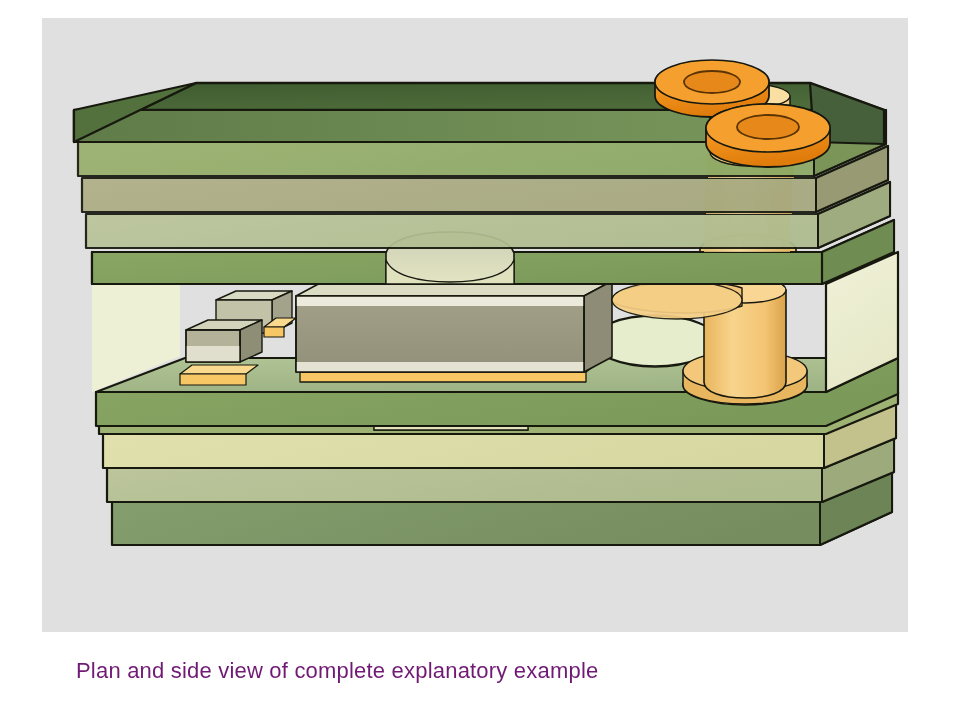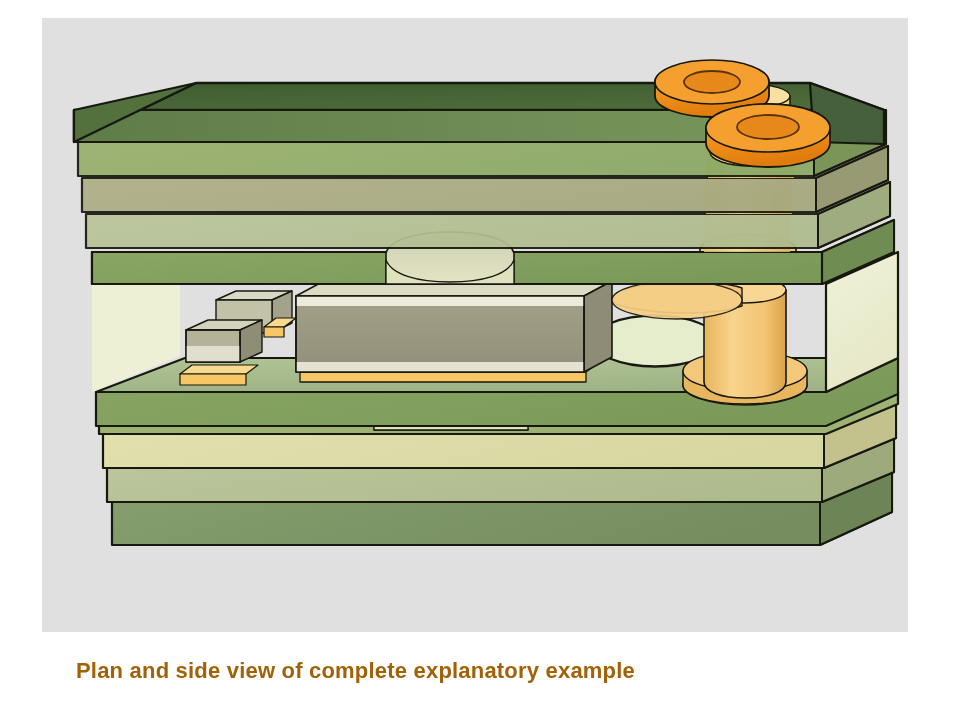--- a/index.html
+++ b/index.html
@@ -29,22 +29,22 @@
     top: 0;
     width: 960px;
     height: 720px;
   }
   #caption {
     position: absolute;
     left: 76px;
     top: 658px;
     width: 820px;
     font-size: 22px;
-    font-weight: bold;
-    color: #a16207;
+    font-weight: normal;
+    color: #701a75;
     letter-spacing: 0.2px;
     white-space: nowrap;
   }
 </style>
 </head>
 <body>
 
 <div id="slide">
 
   <div id="canvas-panel"></div>

